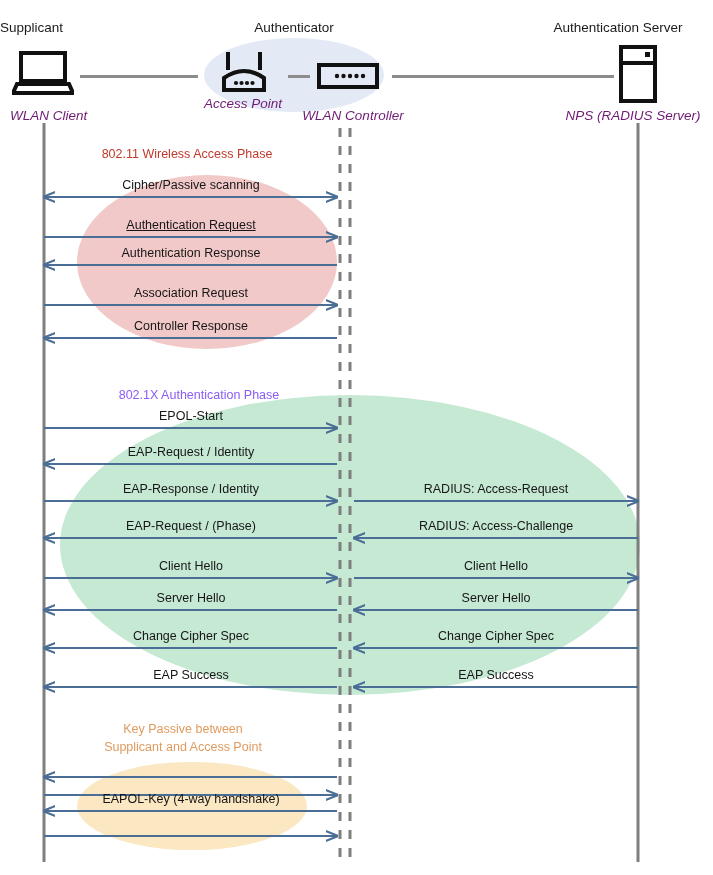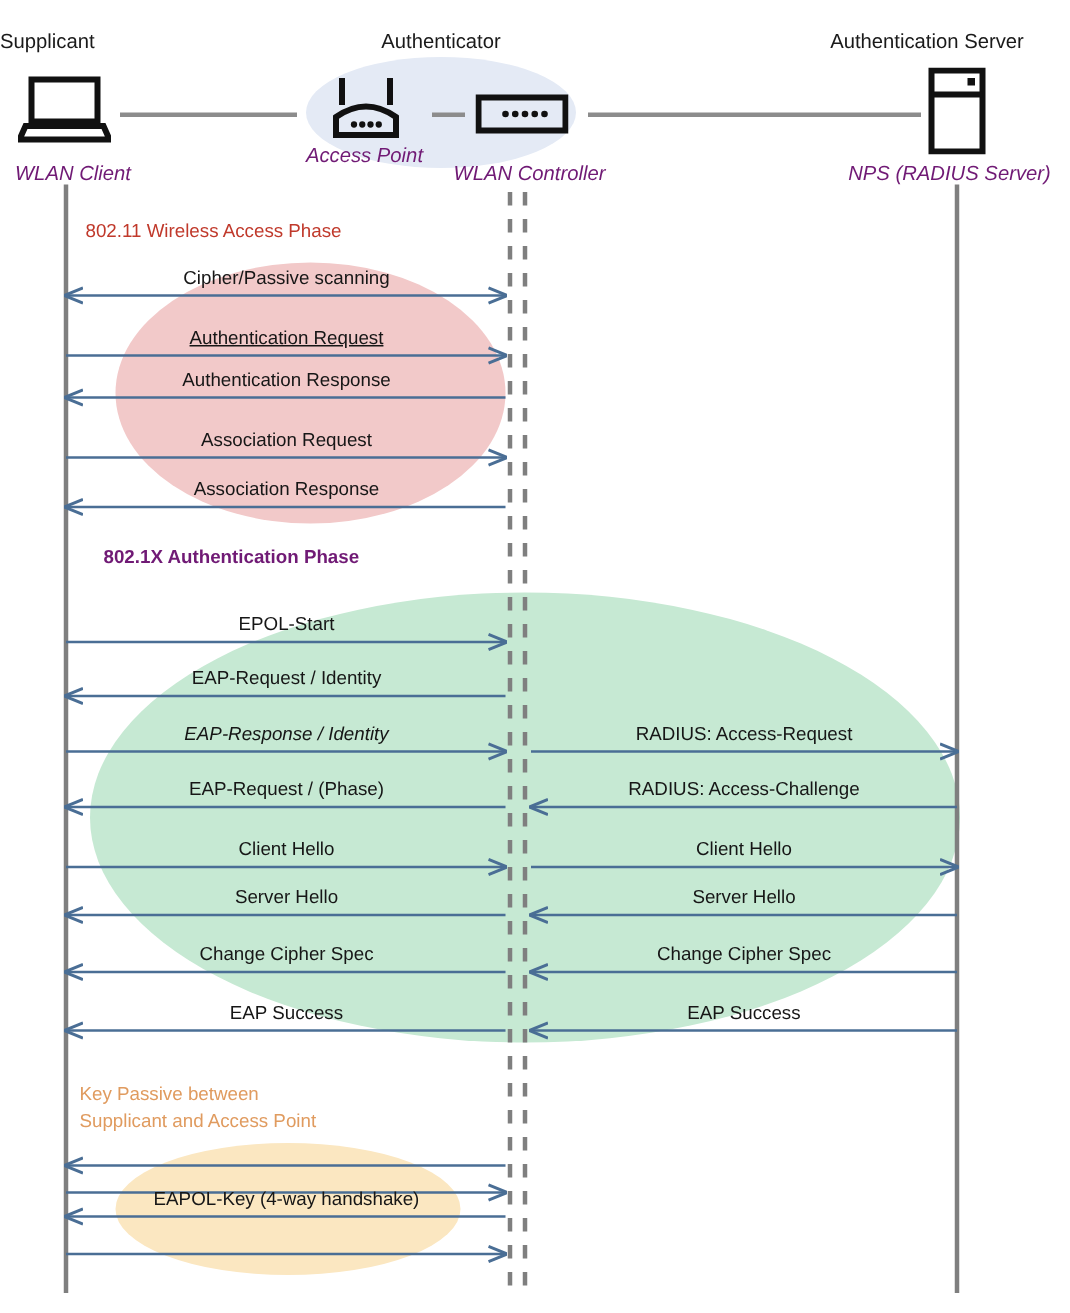--- a/index.html
+++ b/index.html
@@ -2,21 +2,21 @@
 <html><head>
 <meta charset="utf-8">
 <style>
   html,body{margin:0;padding:0;background:#ffffff;}
   body{width:713px;height:875px;position:relative;overflow:hidden;
        font-family:"Liberation Sans","DejaVu Sans",sans-serif;color:#1a1a1a;}
   #diagram{position:absolute;left:0;top:0;width:713px;height:875px;}
   .node-title{position:absolute;font-size:13.5px;color:#1a1a1a;white-space:nowrap;text-align:center;}
   .node-label{position:absolute;font-size:13.5px;color:#701a75;white-space:nowrap;text-align:center;font-style:italic;}
   .msg-label{position:absolute;font-size:12.5px;color:#161616;white-space:nowrap;text-align:center;}
-  .phase-label{position:absolute;font-size:12.5px;white-space:nowrap;text-align:left;font-weight:400;}
+  .phase-label{position:absolute;font-size:12.5px;white-space:nowrap;text-align:center;font-weight:400;}
   .icon-box{position:absolute;}
 </style>
 </head>
 <body>
 
 <svg id="diagram" viewBox="0 0 713 875" xmlns="http://www.w3.org/2000/svg">
   <defs>
     <marker id="ah-r" viewBox="0 0 10 10" refX="9" refY="5" markerWidth="7" markerHeight="7" orient="auto">
       <path d="M 0 1 L 10 5 L 0 9" fill="none" stroke="#4A6E95" stroke-width="1.6"></path>
     </marker>
@@ -101,33 +101,33 @@
 <div class="node-title" style="left:0px;top:20px;width:90px;text-align:left;padding-left:0;">Supplicant</div>
 <div class="node-title" style="left:204px;top:20px;width:180px;">Authenticator</div>
 <div class="node-title" style="left:528px;top:20px;width:180px;">Authentication Server</div>
 
 <div class="node-label" style="left:0px;top:108px;width:110px;text-align:left;padding-left:10px;">WLAN Client</div>
 <div class="node-label" style="left:183px;top:96px;width:120px;">Access Point</div>
 <div class="node-label" style="left:284px;top:108px;width:138px;">WLAN Controller</div>
 <div class="node-label" style="left:548px;top:108px;width:170px;">NPS (RADIUS Server)</div>
 
 <div class="phase-label" style="left: 57px; top: 147px; width: 260px; color: rgb(192, 57, 43);">802.11 Wireless Access Phase</div>
-<div class="phase-label" style="left: 69px; top: 364px; width: 260px; color: #701a75; font-weight: bold;">802.1X Authentication Phase</div>
+<div class="phase-label" style="left: 69px; top: 388px; width: 260px; color: #8b5cf6;">802.1X Authentication Phase</div>
 <div class="phase-label" style="left: 53px; top: 722px; width: 260px; color: rgb(224, 155, 95);">Key Passive between</div>
 <div class="phase-label" style="left: 53px; top: 740px; width: 260px; color: rgb(224, 155, 95);">Supplicant and Access Point</div>
 
 <div id="msg-layer">
     <div class="msg-label" style="left: 41px; top: 178px; width: 300px;">Cipher/Passive scanning</div>
     <div class="msg-label" style="left: 41px; top: 218px; width: 300px; text-decoration: underline;">Authentication Request</div>
     <div class="msg-label" style="left: 41px; top: 246px; width: 300px; text-align: center;">Authentication Response</div>
     <div class="msg-label" style="left: 41px; top: 286px; width: 300px;">Association Request</div>
-    <div class="msg-label" style="left: 41px; top: 319px; width: 300px;">Association Response</div>
+    <div class="msg-label" style="left: 41px; top: 319px; width: 300px;">Controller Response</div>
     <div class="msg-label" style="left: 41px; top: 409px; width: 300px;">EPOL-Start</div>
     <div class="msg-label" style="left: 41px; top: 445px; width: 300px;">EAP-Request / Identity</div>
-    <div class="msg-label" style="left: 41px; top: 482px; width: 300px; font-style: italic;">EAP-Response / Identity</div>
+    <div class="msg-label" style="left: 41px; top: 482px; width: 300px;">EAP-Response / Identity</div>
     <div class="msg-label" style="left: 346px; top: 482px; width: 300px;">RADIUS: Access-Request</div>
     <div class="msg-label" style="left: 41px; top: 519px; width: 300px;">EAP-Request / (Phase)</div>
     <div class="msg-label" style="left: 346px; top: 519px; width: 300px;">RADIUS: Access-Challenge</div>
     <div class="msg-label" style="left: 41px; top: 559px; width: 300px;">Client Hello</div>
     <div class="msg-label" style="left: 346px; top: 559px; width: 300px;">Client Hello</div>
     <div class="msg-label" style="left: 41px; top: 591px; width: 300px;">Server Hello</div>
     <div class="msg-label" style="left: 346px; top: 591px; width: 300px;">Server Hello</div>
     <div class="msg-label" style="left: 41px; top: 629px; width: 300px;">Change Cipher Spec</div>
     <div class="msg-label" style="left: 346px; top: 629px; width: 300px;">Change Cipher Spec</div>
     <div class="msg-label" style="left: 41px; top: 668px; width: 300px;">EAP Success</div>

